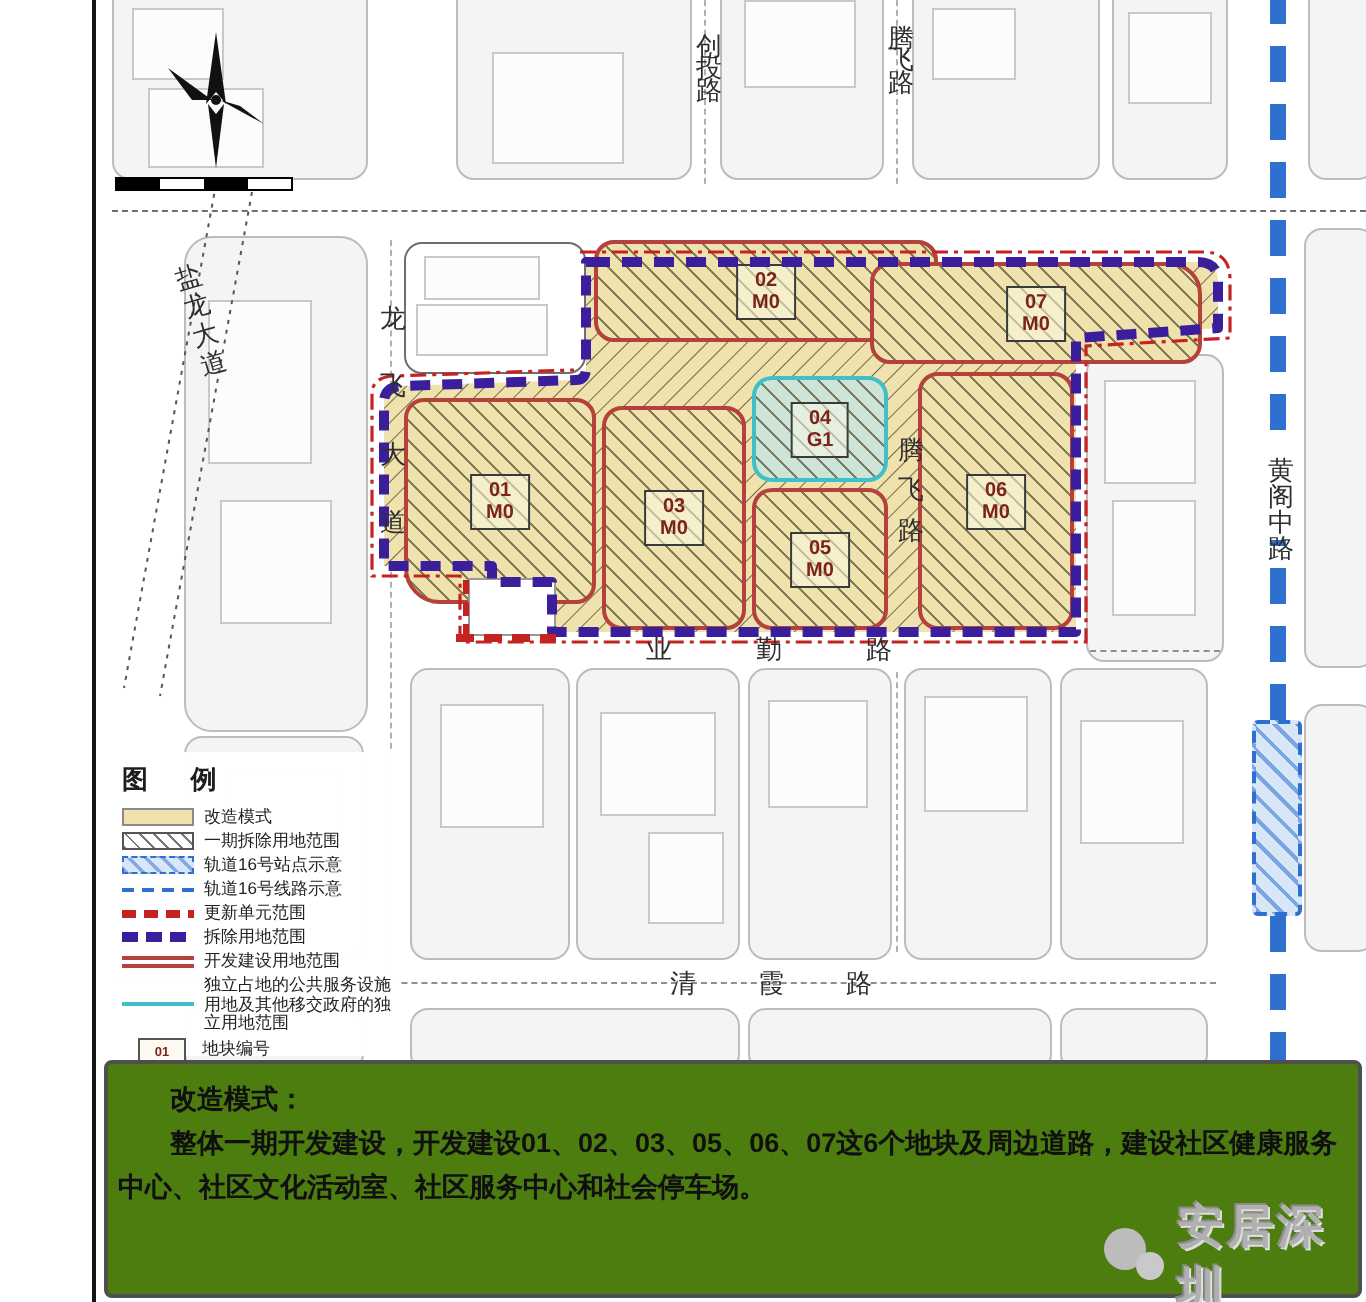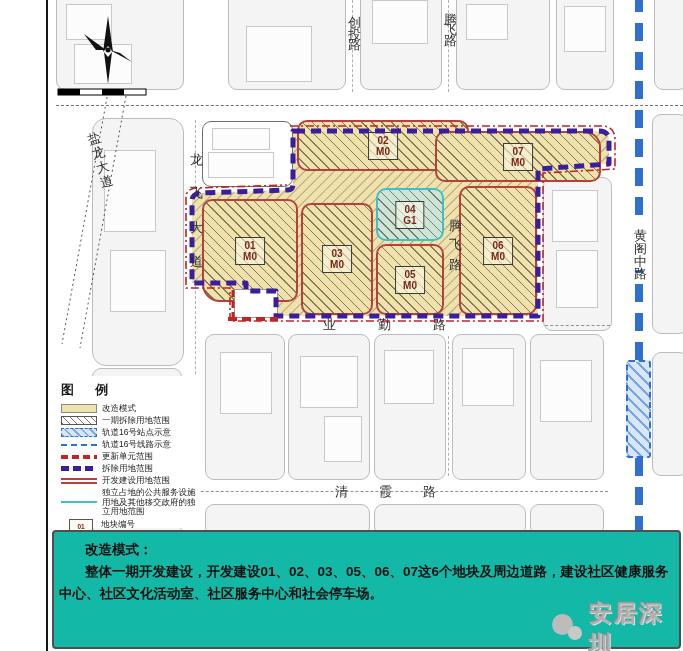--- a/index.html
+++ b/index.html
@@ -43,21 +43,21 @@
   .sw-reddash{border:none;height:4px;background:repeating-linear-gradient(90deg,#c52222 0 7px,transparent 7px 11px)}
   .sw-purpledash{border:none;height:5px;background:repeating-linear-gradient(90deg,#3b1e9c 0 8px,transparent 8px 12px)}
   .sw-reddouble{border:none;border-top:2px solid #b5413c;border-bottom:2px solid #b5413c;height:6px;background:transparent}
   .sw-cyan{border:none;height:2px;background:#3fc0c9}
   .sw-box{width:22px;min-width:22px;height:21px;border:1px solid #555;margin:0 8px 0 8px;
           display:flex;flex-direction:column;align-items:center;justify-content:center;
           font-size:6.5px;line-height:7.5px;font-weight:bold;color:#7c241c;background:rgba(252,249,232,.6)}
   .stack{display:flex;flex-direction:column;justify-content:space-between;height:21px}
   
   .tbox{position:absolute;left:52px;top:530px;width:629px;height:119px;box-sizing:border-box;
-        background:#14b8a6;border:2px solid #4f4f4f;border-radius:4px;padding:7px 4px 0 5px;z-index:8}
+        background:#4d7c0f;border:2px solid #4f4f4f;border-radius:4px;padding:7px 4px 0 5px;z-index:8}
   .tbox p{margin:0;text-indent:26px;font-size:13.5px;line-height:22px;font-weight:bold;color:#101010}
   
   .sidebar{position:absolute;left:0;top:0;width:46px;height:651px;background:#fff;z-index:9}
   .sidebar-line{position:absolute;left:46px;top:0;width:2px;height:651px;background:#141414;z-index:9}
   .sb-title{position:absolute;left:7px;top:22px;writing-mode:vertical-rl;
             font-family:"Liberation Serif",serif;font-size:27px;letter-spacing:6px;color:#141414}
   
   .wm{position:absolute;left:552px;top:598px;display:flex;align-items:center;z-index:10}
   .wm-ic{position:relative;width:36px;height:36px;margin-right:3px}
   .c1{position:absolute;left:0;top:3px;width:21px;height:21px;border-radius:50%;background:#bcbcbc}

